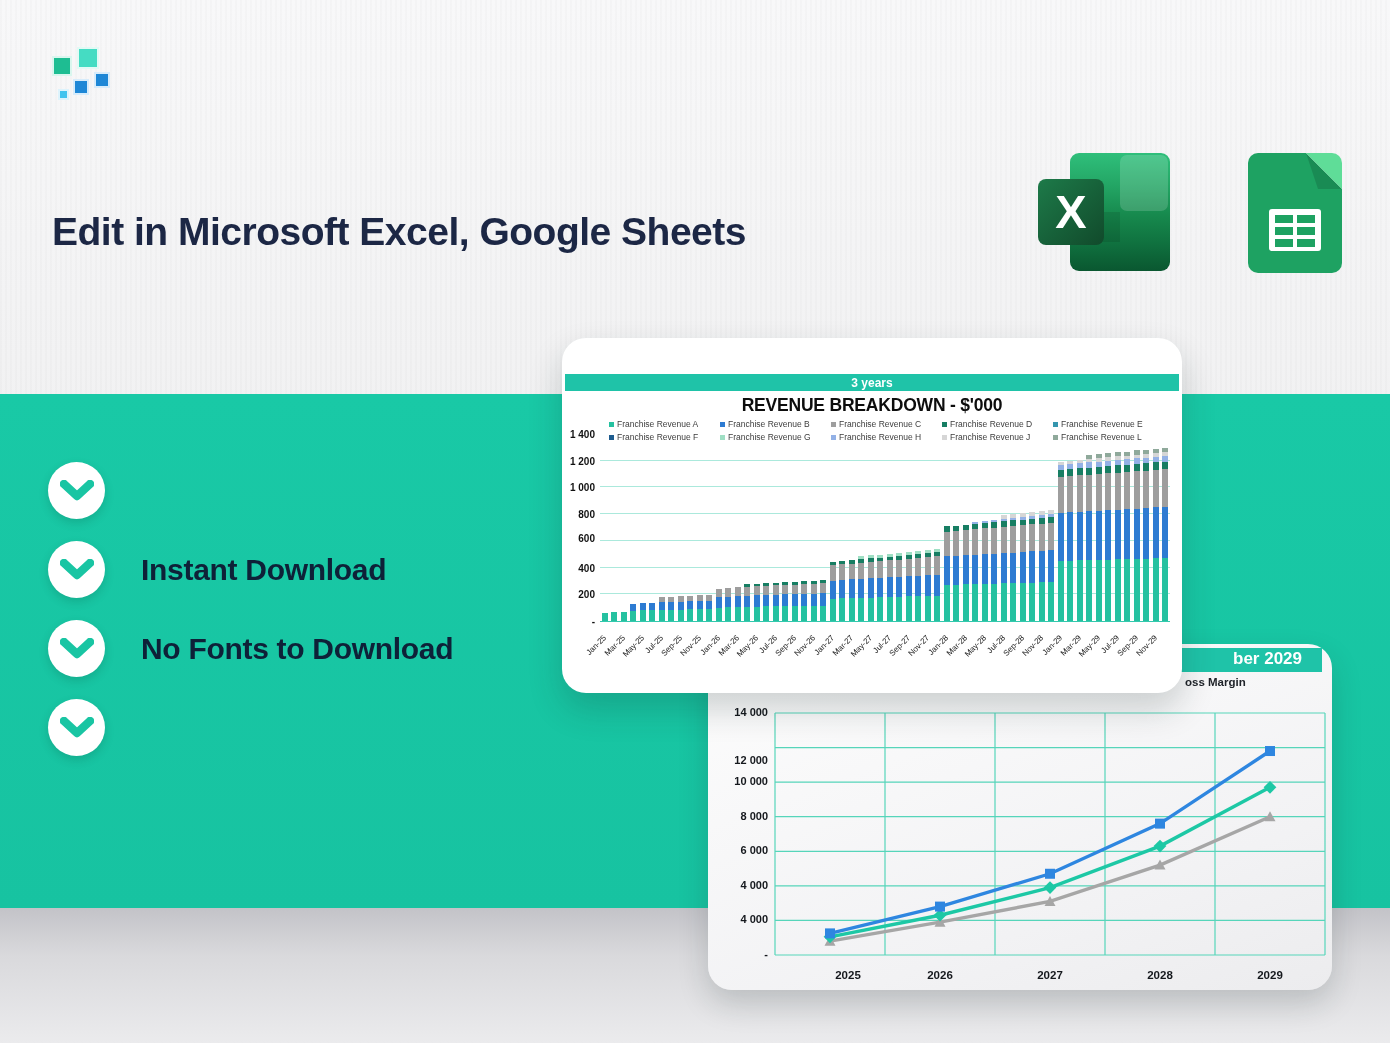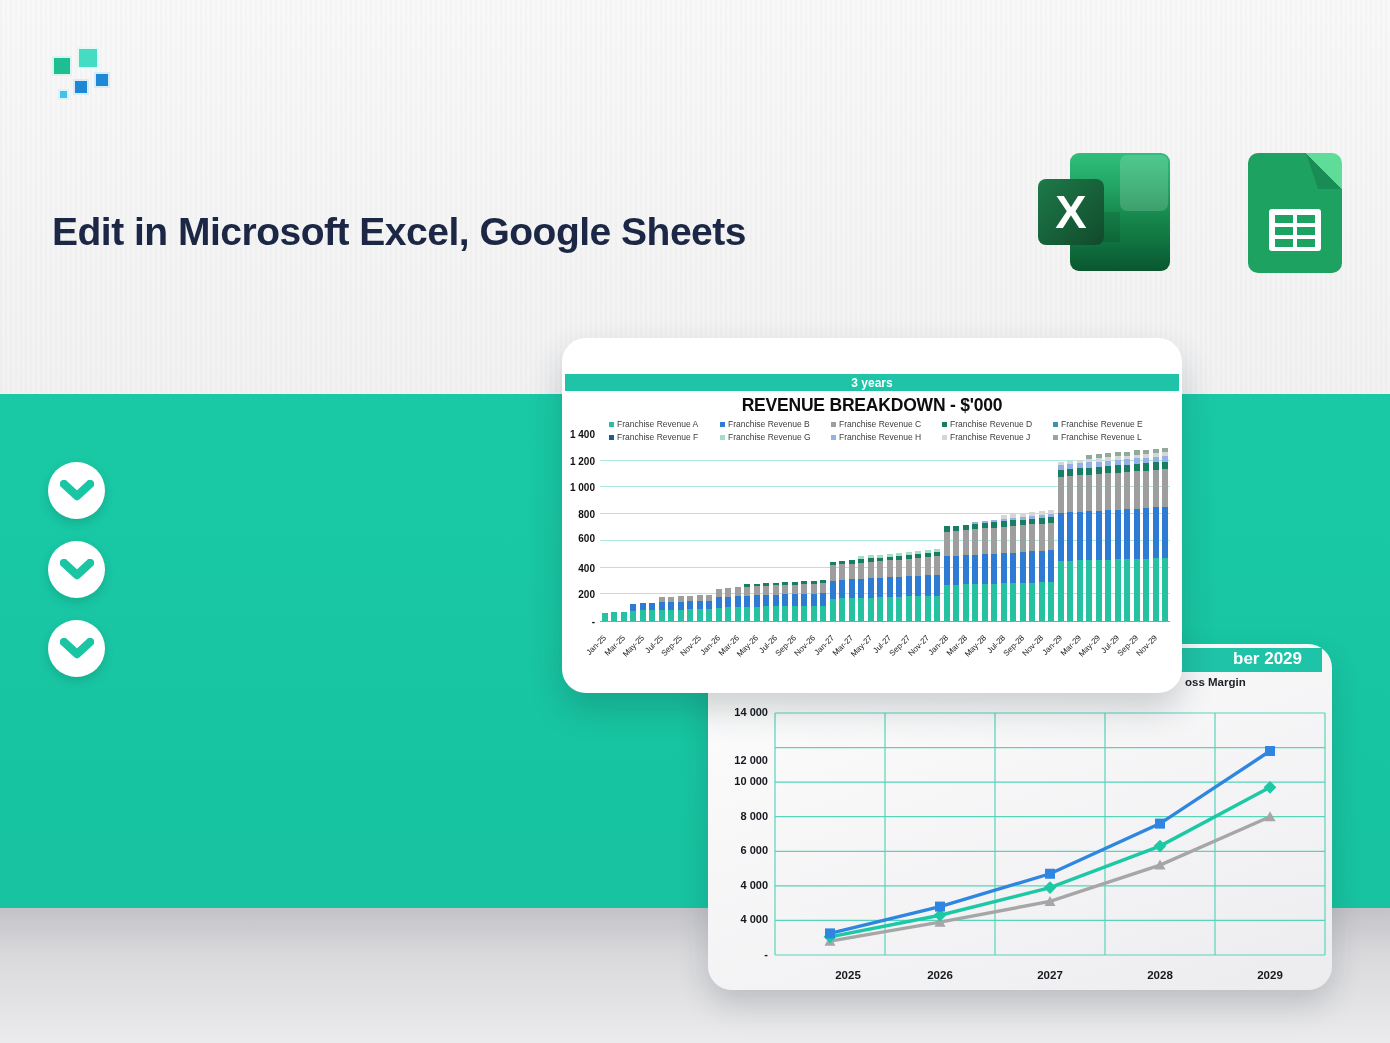--- a/index.html
+++ b/index.html
@@ -143,20 +143,29 @@
           <polyline points="4,4 17,16 30,4" fill="none" stroke="#19C5A3" stroke-width="8.5" stroke-linecap="round" stroke-linejoin="round"></polyline>
         </svg>
       </span>
     </li>
     <li class="feature">
       <span class="check-circle">
         <svg width="34" height="22" viewBox="0 0 34 22">
           <polyline points="4,4 17,16 30,4" fill="none" stroke="#19C5A3" stroke-width="8.5" stroke-linecap="round" stroke-linejoin="round"></polyline>
         </svg>
       </span>
+      <span class="feature-label">Instant Download</span>
+    </li>
+    <li class="feature">
+      <span class="check-circle">
+        <svg width="34" height="22" viewBox="0 0 34 22">
+          <polyline points="4,4 17,16 30,4" fill="none" stroke="#19C5A3" stroke-width="8.5" stroke-linecap="round" stroke-linejoin="round"></polyline>
+        </svg>
+      </span>
+      <span class="feature-label">No Fonts to Download</span>
     </li>
     <li class="feature">
       <span class="check-circle">
         <svg width="34" height="22" viewBox="0 0 34 22">
           <polyline points="4,4 17,16 30,4" fill="none" stroke="#19C5A3" stroke-width="8.5" stroke-linecap="round" stroke-linejoin="round"></polyline>
         </svg>
       </span>
     </li>
   </ul>
 

